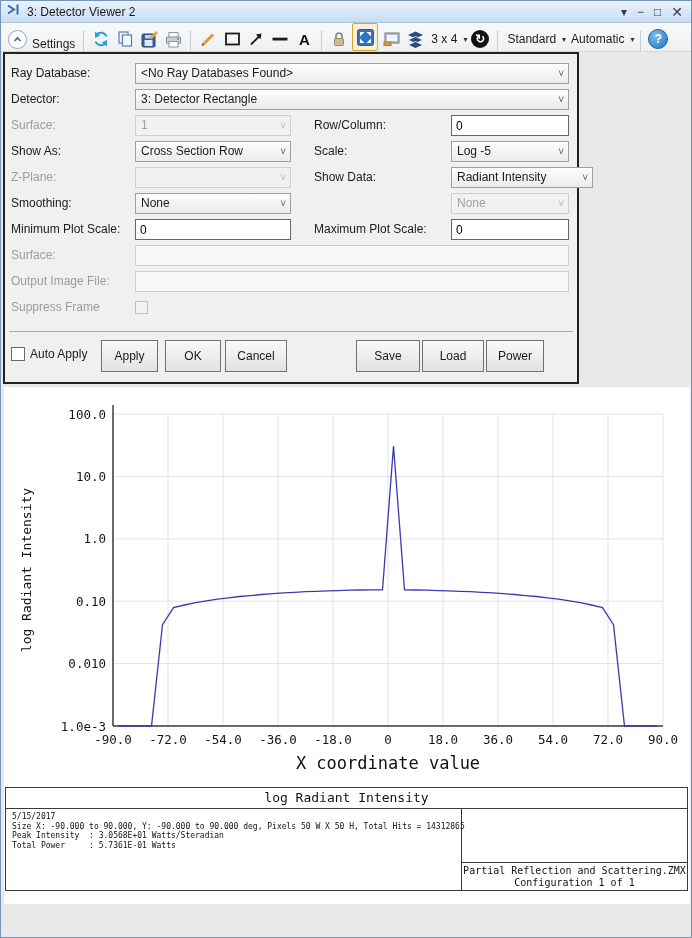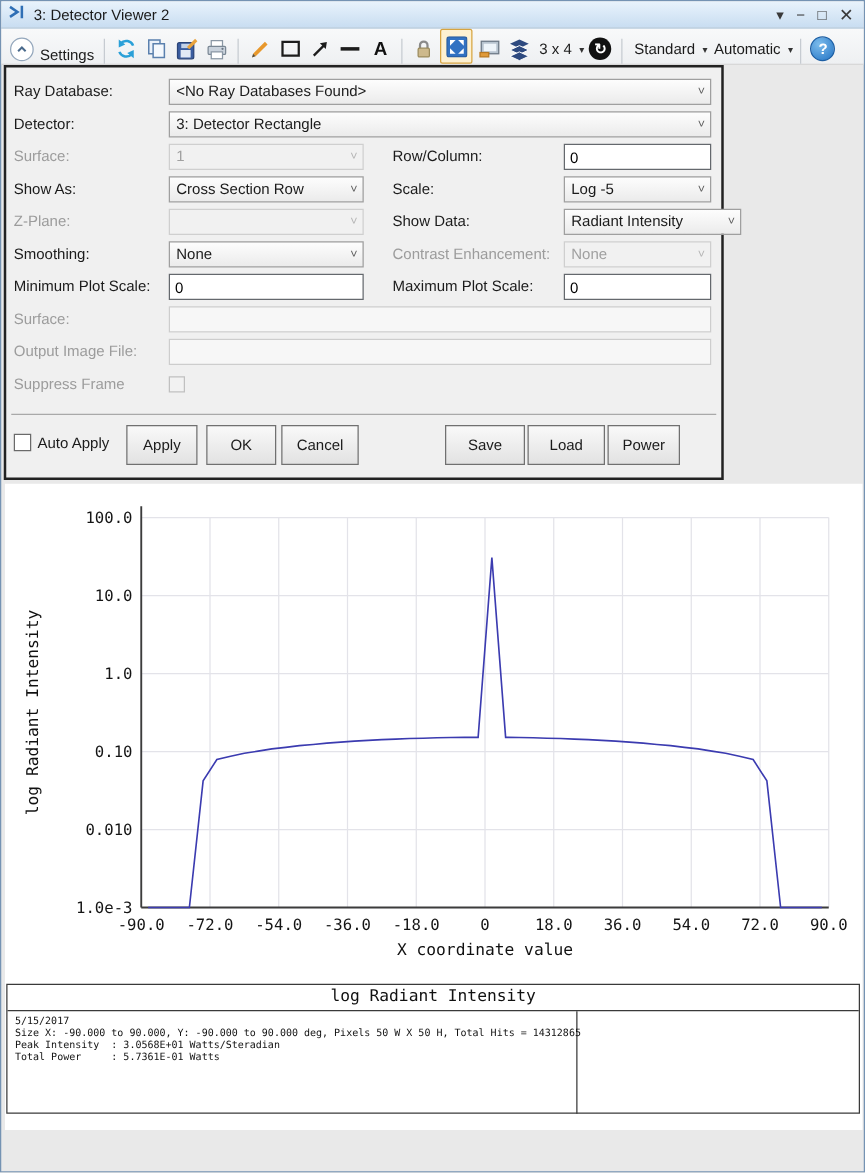--- a/index.html
+++ b/index.html
@@ -56,21 +56,21 @@
   
   .page{position:absolute;left:3px;top:386px;width:686px;height:517px;background:#fff;}
   #chart-svg{position:absolute;left:0;top:386px;width:692px;height:400px;}
   .gridline{stroke:#e3e3e9;stroke-width:1;}
   .axisline{stroke:#3c3c3c;stroke-width:1.5;}
   .tick{font-family:"DejaVu Sans Mono",monospace;font-size:12.5px;fill:#151515;}
   .xtick{text-anchor:middle;}
   .ytick{text-anchor:end;}
   .curve{fill:none;stroke-width:1.3;}
   .xlabel{position:absolute;left:112px;top:752px;width:550px;text-align:center;
-    font-family:"DejaVu Sans Mono",monospace;font-size:13px;color:#111;}
+    font-family:"DejaVu Sans Mono",monospace;font-size:17px;color:#111;}
   .ylabel{position:absolute;left:18px;top:725px;width:312px;text-align:center;
     font-family:"DejaVu Sans Mono",monospace;font-size:13px;color:#111;
     transform:rotate(-90deg);transform-origin:0 0;}
   
   .footer{position:absolute;left:4px;top:786px;width:683px;height:104px;background:#fff;
     border:1px solid #3a3a3a;box-sizing:border-box;font-family:"DejaVu Sans Mono",monospace;color:#111;}
   .f-title{height:20px;line-height:20px;text-align:center;font-size:13px;border-bottom:1px solid #3a3a3a;}
   .f-body{display:flex;height:82px;}
   .f-left{width:456px;border-right:1px solid #3a3a3a;padding:3px 0 0 6px;box-sizing:border-box;}
   .info-line{font-size:8px;line-height:9.6px;white-space:pre;}
@@ -274,20 +274,24 @@
     <div class="f-title">log Radiant Intensity</div>
     <div class="f-body">
       <div class="f-left">
         <div class="info-line">5/15/2017</div>
         <div class="info-line">Size X: -90.000 to 90.000, Y: -90.000 to 90.000 deg, Pixels 50 W X 50 H, Total Hits = 14312865</div>
         <div class="info-line">Peak Intensity  : 3.0568E+01 Watts/Steradian</div>
         <div class="info-line">Total Power     : 5.7361E-01 Watts</div>
       </div>
       <div class="f-right">
         <div class="spacer"></div>
+        <div class="fr-text">
+          <div>Partial Reflection and Scattering.ZMX</div>
+          <div>Configuration 1 of 1</div>
+        </div>
       </div>
     </div>
   </div>
 
   <div class="panel">
 
     <span class="row-label" style="left:6px;top:9px">Ray Database:</span>
     <div class="combo" style="left:130px;top:9px;width:434px">
       <span>&lt;No Ray Databases Found&gt;</span>
       <span class="chev">˅</span>
@@ -327,21 +331,20 @@
     <div class="combo" style="left:446px;top:113px;width:142px">
       <span>Radiant Intensity</span>
       <span class="chev">˅</span>
     </div>
 
     <span class="row-label" style="left:6px;top:139px">Smoothing:</span>
     <div class="combo" style="left:130px;top:139px;width:156px">
       <span>None</span>
       <span class="chev">˅</span>
     </div>
-    <span class="row-label dis" style="left:309px;top:139px">Contrast Enhancement:</span>
     <div class="combo dis" style="left:446px;top:139px;width:118px">
       <span>None</span>
       <span class="chev">˅</span>
     </div>
 
     <span class="row-label" style="left:6px;top:165px">Minimum Plot Scale:</span>
     <input class="tinput" style="left: 130px; top: 165px; width: 156px;" value="0">
     <span class="row-label" style="left:309px;top:165px">Maximum Plot Scale:</span>
     <input class="tinput" style="left: 446px; top: 165px; width: 118px;" value="0">
 

